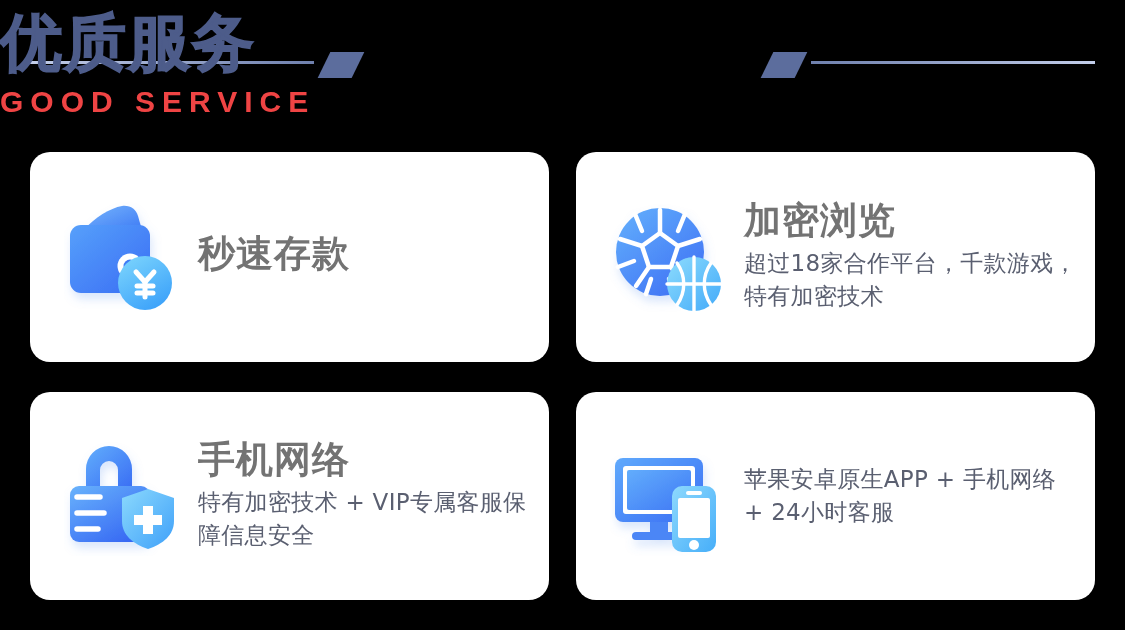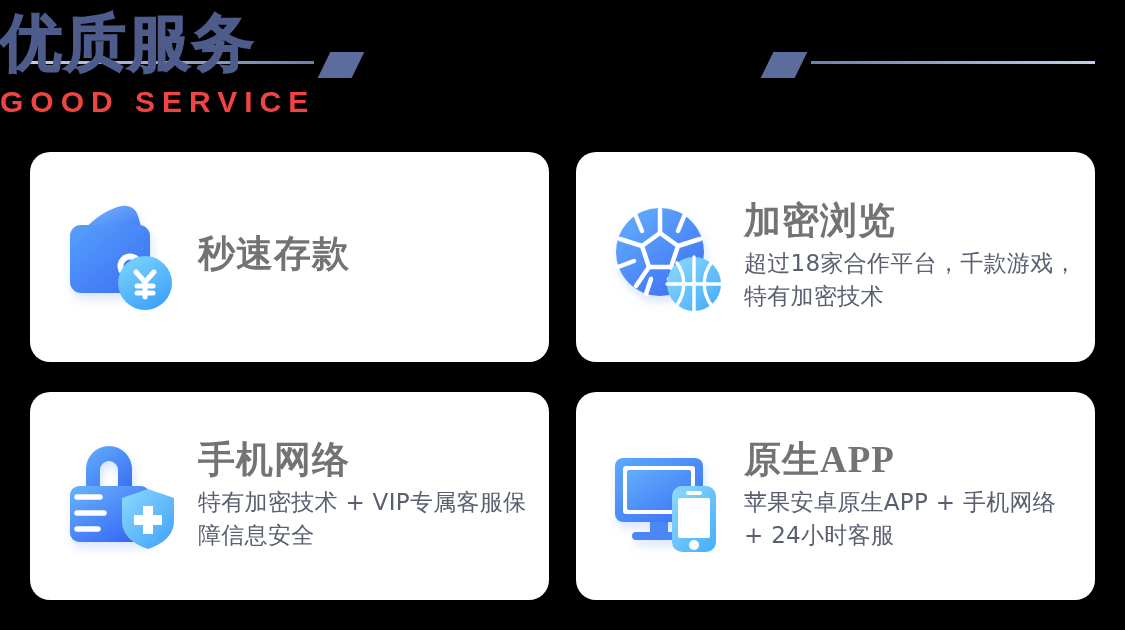--- a/index.html
+++ b/index.html
@@ -267,19 +267,18 @@
             <rect x="40" y="86" width="18" height="12" fill="#4b86f6"></rect>
             <rect x="22" y="96" width="54" height="8" rx="4" fill="#4b86f6"></rect>
           </g>
           <rect x="62" y="50" width="44" height="66" rx="10" fill="url(#pg)"></rect>
           <rect x="68" y="62" width="32" height="40" rx="2" fill="#ffffff"></rect>
           <rect x="76" y="55" width="16" height="4" rx="2" fill="#ffffff"></rect>
           <circle cx="84" cy="109" r="5" fill="#ffffff"></circle>
         </svg>
       </div>
       <div class="card-text">
-        <div class="card-title">原生APP</div>
         <div class="card-desc">苹果安卓原生APP + 手机网络 + 24小时客服</div>
       </div>
     </div>
 
   </div>
 </div>
 
 </body></html>

